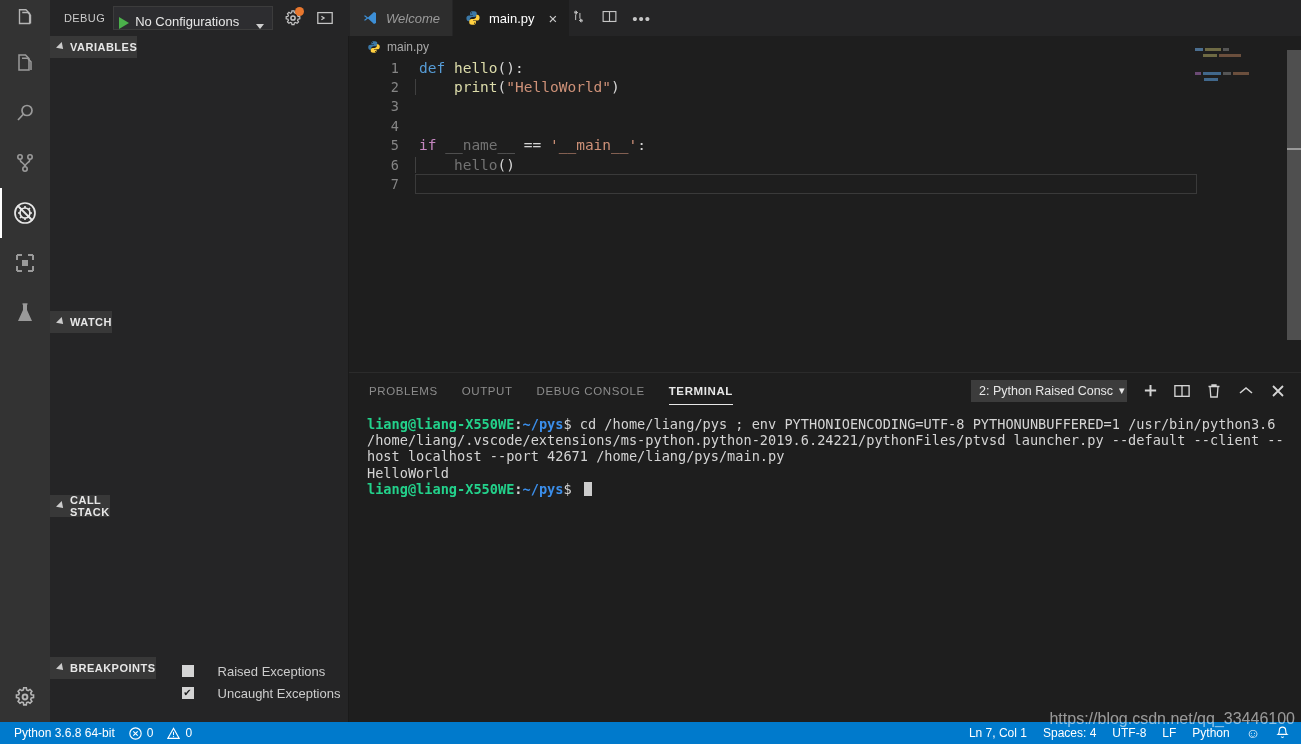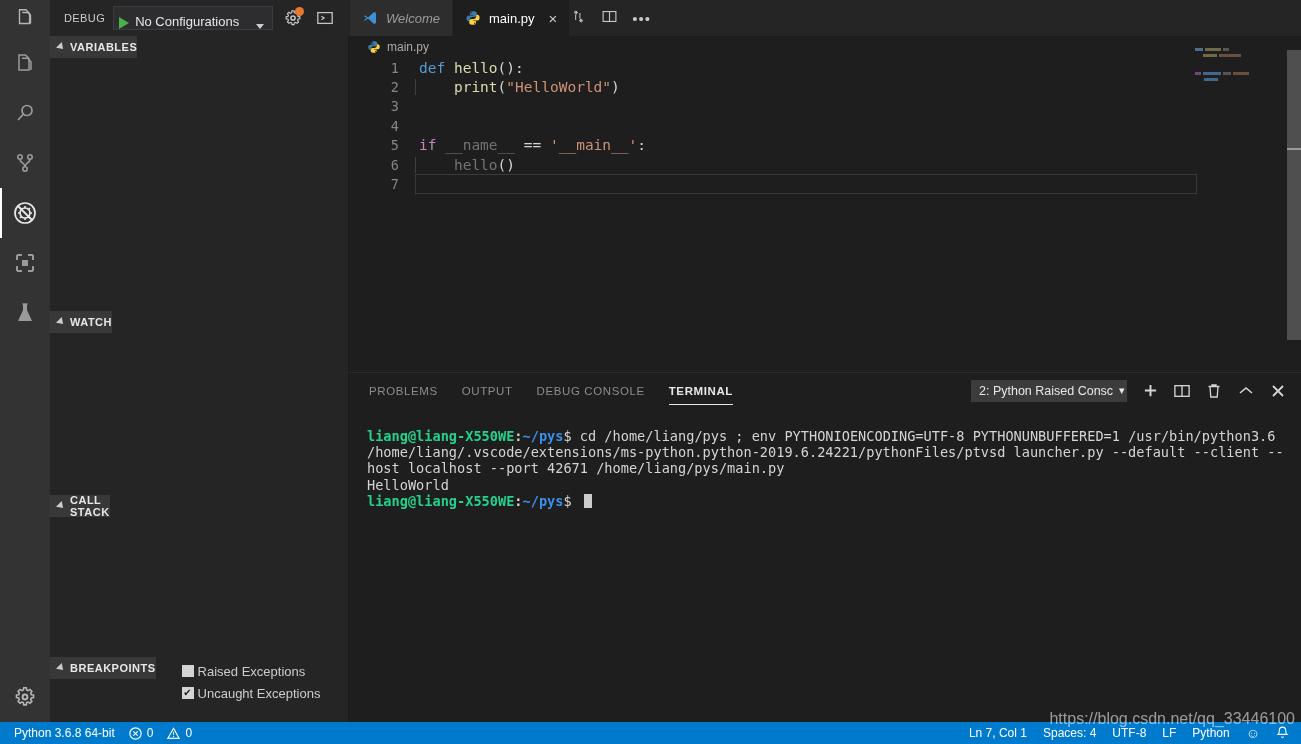--- a/index.html
+++ b/index.html
@@ -83,21 +83,21 @@
     height: 22px; display: flex; align-items: center; gap: 6px;
     background: #383838; padding-left: 8px; flex: 0 0 22px;
   }
   .pane-title {
     color: #e7e7e7; font-size: 11px; font-weight: bold; letter-spacing: .5px;
   }
   .tw { width: 0; height: 0; border-top: 4px solid transparent;
         border-bottom: 4px solid transparent; border-left: 6px solid #cccccc;
         transform: rotate(45deg); }
   .pane-body { background: #252526; }
-  .bp-row { display: flex; align-items: center; gap: 4px; height: 22px; padding-left: 26px; }
+  .bp-row { display: flex; align-items: center; gap: 24px; height: 22px; padding-left: 26px; }
   .bp-label { color: #cccccc; font-size: 13px; }
   .cb {
     width: 12px; height: 12px; background: #d4d4d4;
     display: inline-flex; align-items: center; justify-content: center;
     color: #1e1e1e; font-size: 10px; line-height: 1;
   }
 
   
   .editor-col { flex: 1; display: flex; flex-direction: column; min-width: 0; background: #1e1e1e; }
   .editor-region { position: relative; height: 336px; background: #1e1e1e; overflow: hidden; }
@@ -156,21 +156,21 @@
   .panel-actions { margin-left: auto; display: flex; align-items: center; gap: 14px; padding-right: 14px; }
   .term-select {
     display: flex; align-items: center; background: #3c3c3c; height: 22px;
     padding: 0 5px 0 8px; gap: 6px; max-width: 156px; overflow: hidden;
   }
   .term-select span { color: #e7e7e7; font-size: 12.5px; white-space: nowrap; }
   .pa-ico { width: 18px; height: 18px; display: flex; align-items: center; justify-content: center; }
 
   .terminal {
     flex: 1; padding: 8px 12px 0 18px; overflow: hidden;
-    font-family: "DejaVu Sans Mono", monospace; font-size: 13.6px; line-height: 16.2px; margin-top: 12px;
+    font-family: "DejaVu Sans Mono", monospace; font-size: 13.6px; line-height: 16.2px;
   }
   .t-line { white-space: pre-wrap; word-break: break-all; color: #d4d4d4; }
   .t-user { color: #23d18b; font-weight: bold; }
   .t-colon { color: #d4d4d4; font-weight: bold; }
   .t-path { color: #3b8eea; font-weight: bold; }
   .t-dollar { color: #d4d4d4; }
   .t-cursor {
     display: inline-block; width: 8px; height: 14px;
     background: #cccccc; vertical-align: -2px; margin-left: 4px;
   }

